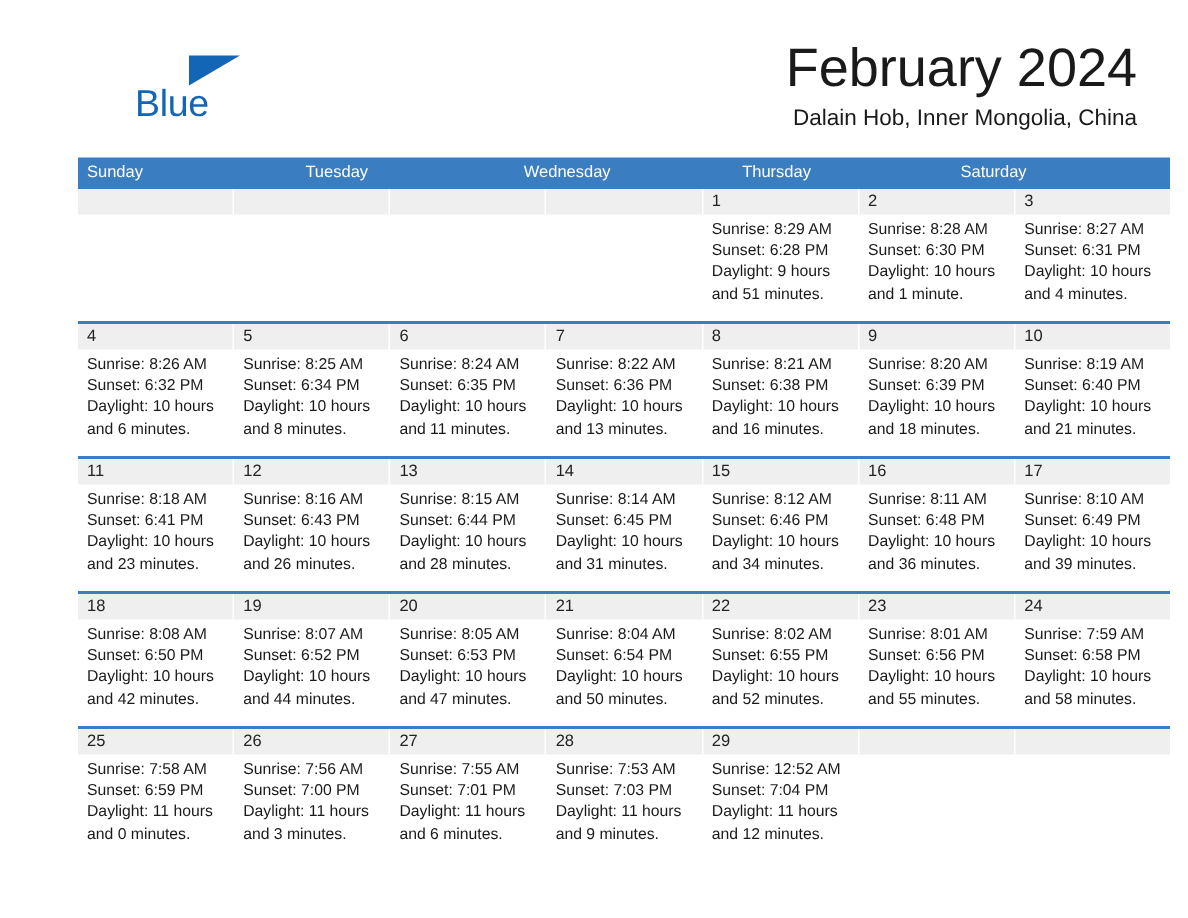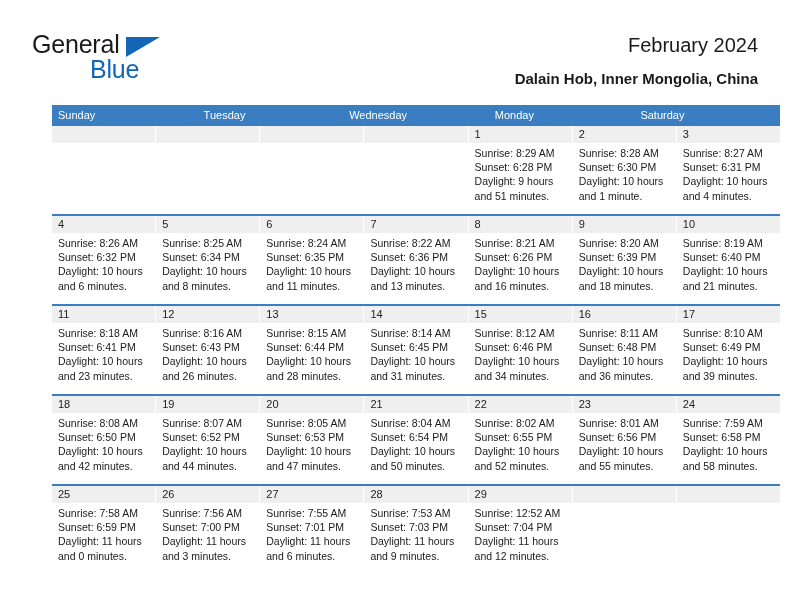--- a/index.html
+++ b/index.html
@@ -68,32 +68,32 @@
     border-bottom: 20px solid transparent;
   }
 
   .title-block {
     position: absolute;
     right: 0;
     top: 0;
     text-align: right;
   }
   .cal-title {
-    font-size: 20px;
+    font-size: 36px;
     line-height: 34px;
     color: #1a1a1a;
     font-weight: 400;
     white-space: nowrap;
   }
   .cal-subtitle {
     margin-top: 8px;
     font-size: 15px;
     line-height: 18px;
     color: #1a1a1a;
-    font-weight: 700;
+    font-weight: 400;
     white-space: nowrap;
   }
 
   
   .calendar {
     position: absolute;
     left: 32px;
     top: 105px;
     width: 728px;
     margin-left: 20px;
@@ -162,38 +162,37 @@
   }
 </style>
 </head>
 <body>
 
 <div class="page">
 
   <div class="header">
 
     <div class="brand">
-      <span class="brand-general">General</span>
       <span class="brand-triangle"></span>
       <span class="brand-blue">Blue</span>
     </div>
 
     <div class="title-block">
       <div class="cal-title">February 2024</div>
       <div class="cal-subtitle">Dalain Hob, Inner Mongolia, China</div>
     </div>
 
   </div>
 
   <div class="calendar">
     <div class="weekday-row" id="weekday-row">
         <div class="weekday">Sunday</div>
         <div class="weekday">Tuesday</div>
         <div class="weekday">Wednesday</div>
-        <div class="weekday">Monday</div>
+        <div class="weekday">Thursday</div>
         <div class="weekday">Saturday</div>
       </div>
     <div id="weeks-container">
         <div class="week-row first">
           <div class="day-cell empty">
             <div class="day-number-band"></div>
             <div class="day-info"></div>
           </div>
           <div class="day-cell empty">
             <div class="day-number-band"></div>
@@ -269,21 +268,21 @@
               <div>Sunrise: 8:22 AM</div>
               <div>Sunset: 6:36 PM</div>
               <div>Daylight: 10 hours</div>
               <div>and 13 minutes.</div>
             </div>
           </div>
           <div class="day-cell">
             <div class="day-number-band">8</div>
             <div class="day-info">
               <div>Sunrise: 8:21 AM</div>
-              <div>Sunset: 6:26 PM</div>
+              <div>Sunset: 6:38 PM</div>
               <div>Daylight: 10 hours</div>
               <div>and 16 minutes.</div>
             </div>
           </div>
           <div class="day-cell">
             <div class="day-number-band">9</div>
             <div class="day-info">
               <div>Sunrise: 8:20 AM</div>
               <div>Sunset: 6:39 PM</div>
               <div>Daylight: 10 hours</div>

